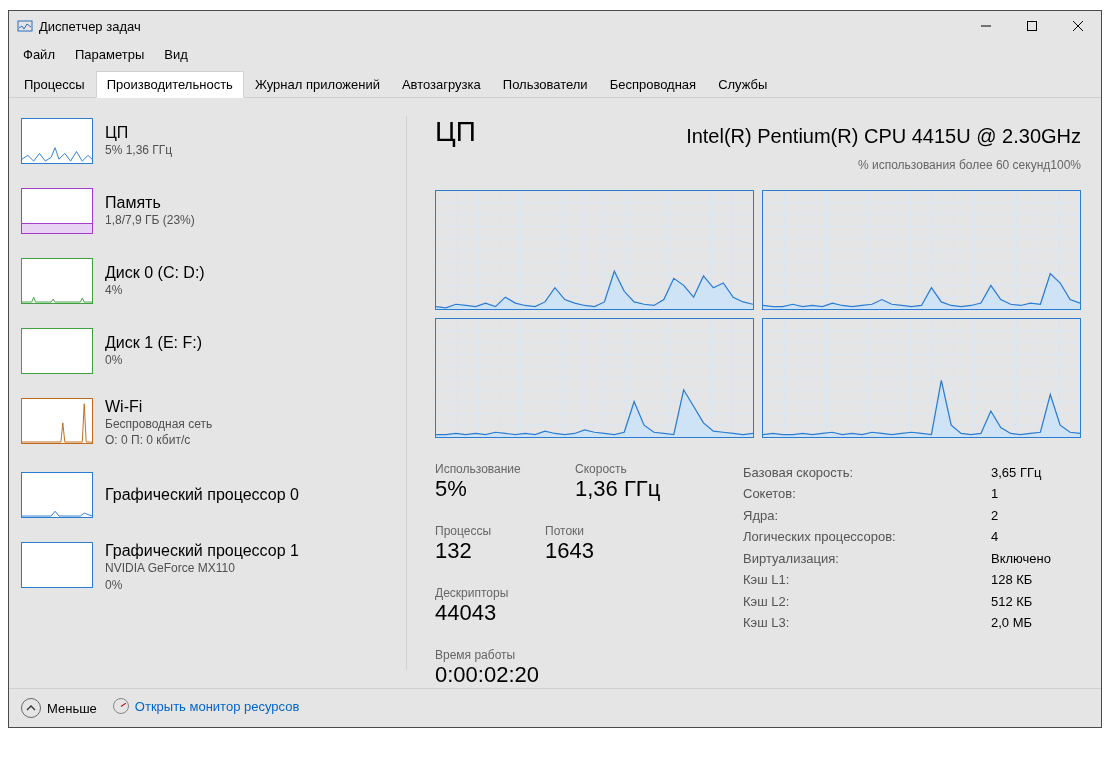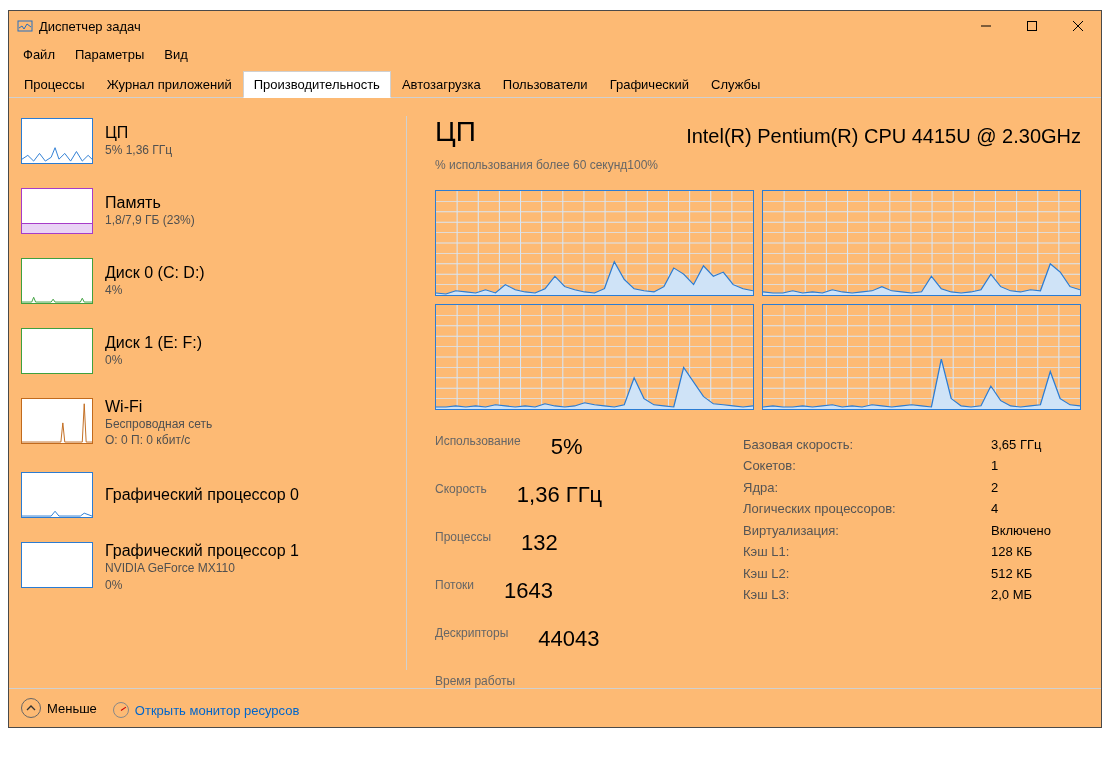--- a/index.html
+++ b/index.html
@@ -1,17 +1,17 @@
 <!DOCTYPE html>
 <html><head>
 <meta charset="utf-8">
 <style>
 * { box-sizing: border-box; margin: 0; padding: 0; }
 body { font-family: "Segoe UI", Tahoma, sans-serif; font-size: 13px; color: #000; background: #fff; width: 1108px; height: 767px; overflow: hidden; }
-.window { width: 1094px; height: 718px; background: #fdba74; border: 1px solid #4a4a4a; position: absolute; left: 8px; top: 10px; display: flex; flex-direction: column; }
+.window { width: 1094px; height: 718px; background: #e5e5e5; border: 1px solid #4a4a4a; position: absolute; left: 8px; top: 10px; display: flex; flex-direction: column; }
 .titlebar { display: flex; align-items: center; height: 30px; padding-left: 8px; }
 .titlebar-icon { width: 16px; height: 16px; margin-right: 6px; }
 .titlebar-title { flex: 1; font-size: 13px; }
 .winctl { width: 46px; height: 30px; display: flex; align-items: center; justify-content: center; cursor: pointer; }
 .winctl svg { width: 10px; height: 10px; }
 .menubar { display: flex; padding: 2px 4px; }
 .menuitem { padding: 4px 10px; cursor: pointer; font-size: 13px; }
 .tabs { display: flex; border-bottom: 1px solid #d0d0d0; padding: 0 4px; margin-top: 2px; }
 .tab { padding: 5px 10px; cursor: pointer; font-size: 13px; border: 1px solid transparent; border-bottom: none; position: relative; top: 1px; }
 .tab.active { border-color: #d0d0d0; background: #fff; border-bottom: 1px solid #fff; }
@@ -27,34 +27,34 @@
 .sb-thumb.wifi   { border-color:#c16a1d; }
 .sb-thumb.gpu0   { border-color:#2b7cd3; }
 .sb-thumb.gpu1   { border-color:#2b7cd3; }
 .sb-text { display:flex; flex-direction:column; justify-content:center; }
 .sb-title { font-size: 16px; }
 .sb-sub { font-size: 12px; color: #505050; line-height: 1.35; }
 .mainpane { flex:1; padding: 18px 20px 0 28px; display:flex; flex-direction:column; overflow:hidden; }
 .main-header { display:flex; justify-content:space-between; align-items:flex-end; margin-bottom: 10px; }
 .main-header .big { font-size: 28px; font-weight: 400; }
 .main-header .right { font-size: 20px; }
-.graph-caption { display:flex; justify-content:flex-start; font-size:12px; color:#666; margin-bottom:18px; }
+.graph-caption { display:flex; justify-content:flex-end; font-size:12px; color:#666; margin-bottom:18px; }
 .graph-grid { display:grid; grid-template-columns: 1fr 1fr; grid-template-rows: 1fr 1fr; gap:8px; height: 256px; margin-bottom: 24px; }
 .graph-cell { border:1px solid #2b7cd3; position:relative; overflow:hidden; }
 .graph-cell .gridlines { position:absolute; left:0; top:0; width:100%; height:100%; }
 .graph-cell svg.curve { position:absolute; left:0; top:0; width:100%; height:100%; }
 .statsrow { display:flex; gap:48px; }
 .leftstats { display:flex; flex-wrap:wrap; gap: 22px 40px; max-width: 260px; }
-.kv-block { display:flex; flex-direction:row; min-width: 100px; gap: 30px; }
+.kv-block { display:flex; flex-direction:column; min-width: 100px; }
 .kv-block .lbl { font-size:12px; color:#666; }
 .kv-block .val { font-size:22px; }
 .rightstats { flex:1; }
 .rightstats .row { display:flex; justify-content:space-between; font-size:13px; color:#555; line-height:1.65; }
 .rightstats .row .v { color:#000; min-width:90px; text-align:left; }
-.footer { border-top:1px solid #d0d0d0; display:flex; align-items:flex-end; gap:16px; padding:9px 12px; }
+.footer { border-top:1px solid #d0d0d0; display:flex; align-items:flex-start; gap:16px; padding:9px 12px; }
 .foot-btn { display:flex; align-items:center; gap:6px; cursor:pointer; font-size:13px; }
 .foot-link { color:#0066cc; cursor:pointer; display:flex; align-items:center; gap:6px;}
 .circ { width:20px; height:20px; border:1px solid #666; border-radius:50%; display:flex; align-items:center; justify-content:center; }
 .circ svg { width:10px; height:10px; }
 .resmon-icon { width:16px; height:16px; border:1px solid #888; border-radius:50%; position:relative; }
 .resmon-icon::after { content:""; position:absolute; left:50%; top:50%; width:6px; height:1px; background:#c00; transform:rotate(-35deg); transform-origin:left center; }
 </style>
 </head>
 <body>
 
@@ -87,25 +87,25 @@
   </div>
 
   <div class="menubar">
     <div class="menuitem">Файл</div>
     <div class="menuitem">Параметры</div>
     <div class="menuitem">Вид</div>
   </div>
 
   <div class="tabs">
     <div class="tab">Процессы</div>
+    <div class="tab active">Производительность</div>
     <div class="tab">Журнал приложений</div>
-    <div class="tab active">Производительность</div>
     <div class="tab">Автозагрузка</div>
     <div class="tab">Пользователи</div>
-    <div class="tab">Графический</div>
+    <div class="tab">Беспроводная</div>
     <div class="tab">Службы</div>
   </div>
 
   <div class="content">
     <div class="sidebar">
 
       <div class="sb-item">
         <div class="sb-thumb cpu">
             <svg viewBox="0 0 72 46" preserveAspectRatio="none">
               <polyline points="0,42 6,38 12,44 18,36 24,44 30,40 34,30 38,42 44,36 50,44 56,34 62,44 68,38 72,42" fill="none" stroke="#2b7cd3" stroke-width="1"></polyline>
@@ -338,20 +338,21 @@
           <div class="kv-block" style="min-width:70px">
               <div class="lbl">Потоки</div>
               <div class="val">1643</div>
             </div>
           <div class="kv-block">
               <div class="lbl">Дескрипторы</div>
               <div class="val">44043</div>
             </div>
           <div class="kv-block" style="flex-basis:100%">
               <div class="lbl">Время работы</div>
+              <div class="val">0:00:02:20</div>
             </div>
         </div>
         <div class="rightstats">
           <div class="row">
               <span>Базовая скорость:</span>
               <span class="v">3,65 ГГц</span>
             </div>
           <div class="row">
               <span>Сокетов:</span>
               <span class="v">1</span>

